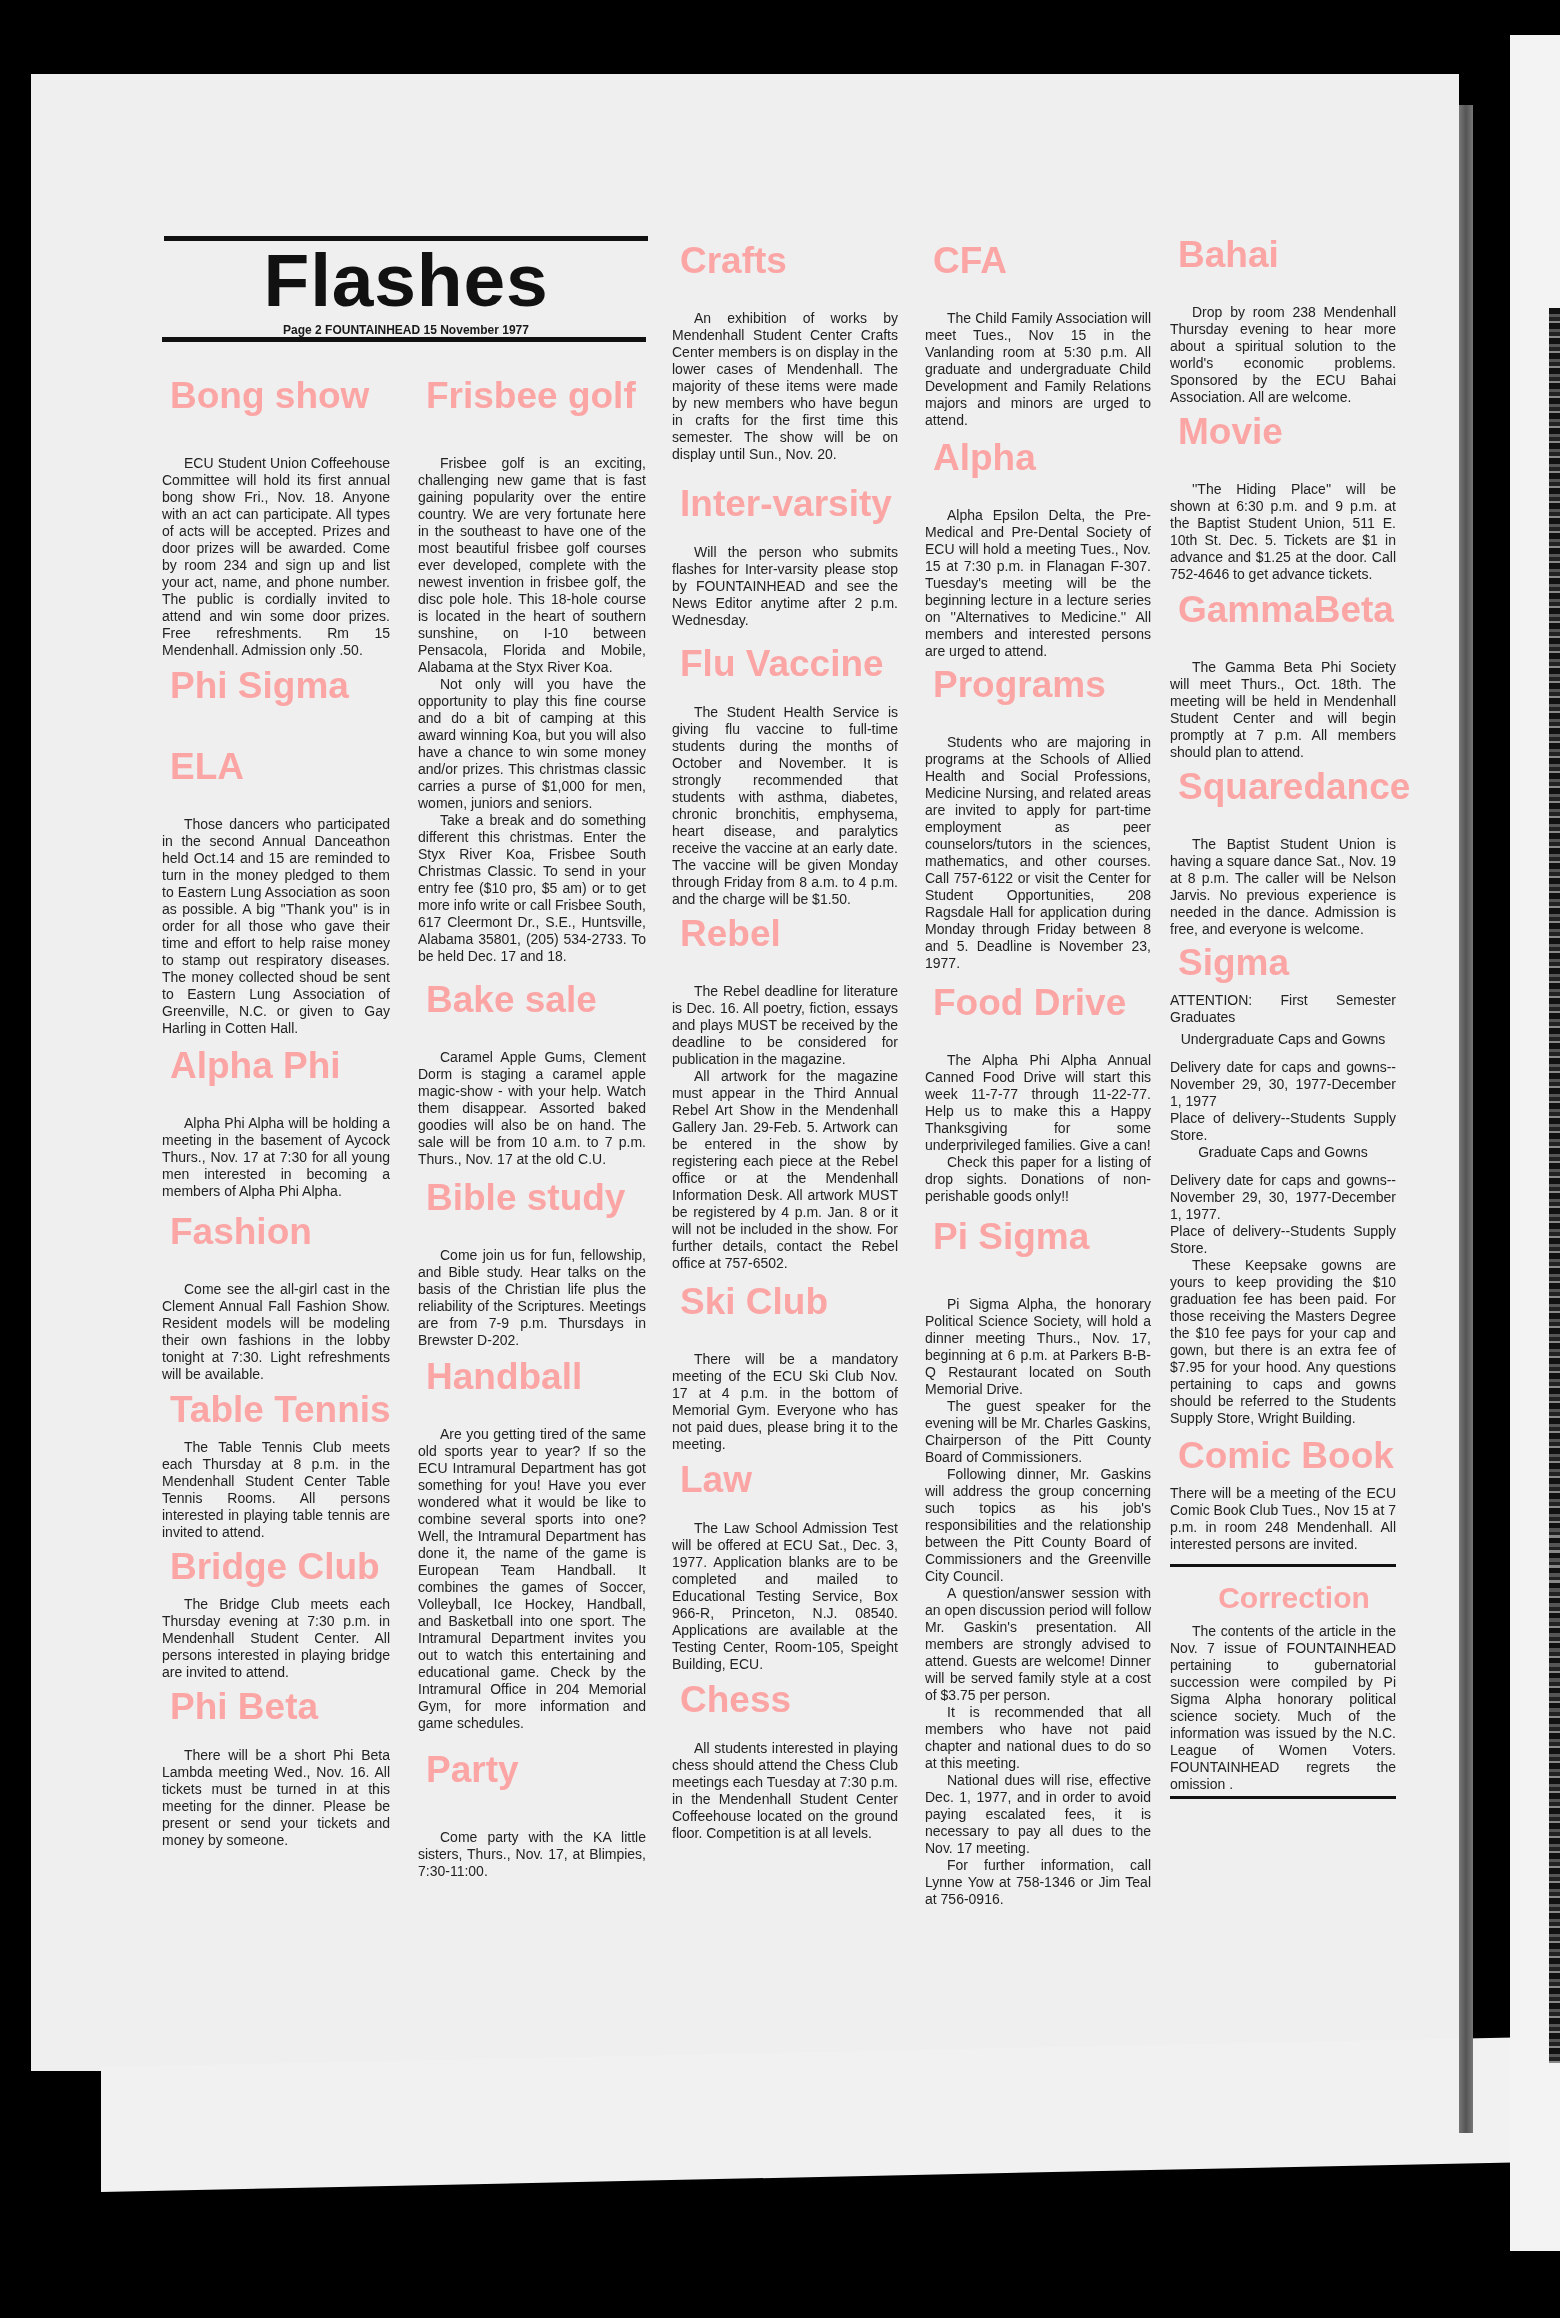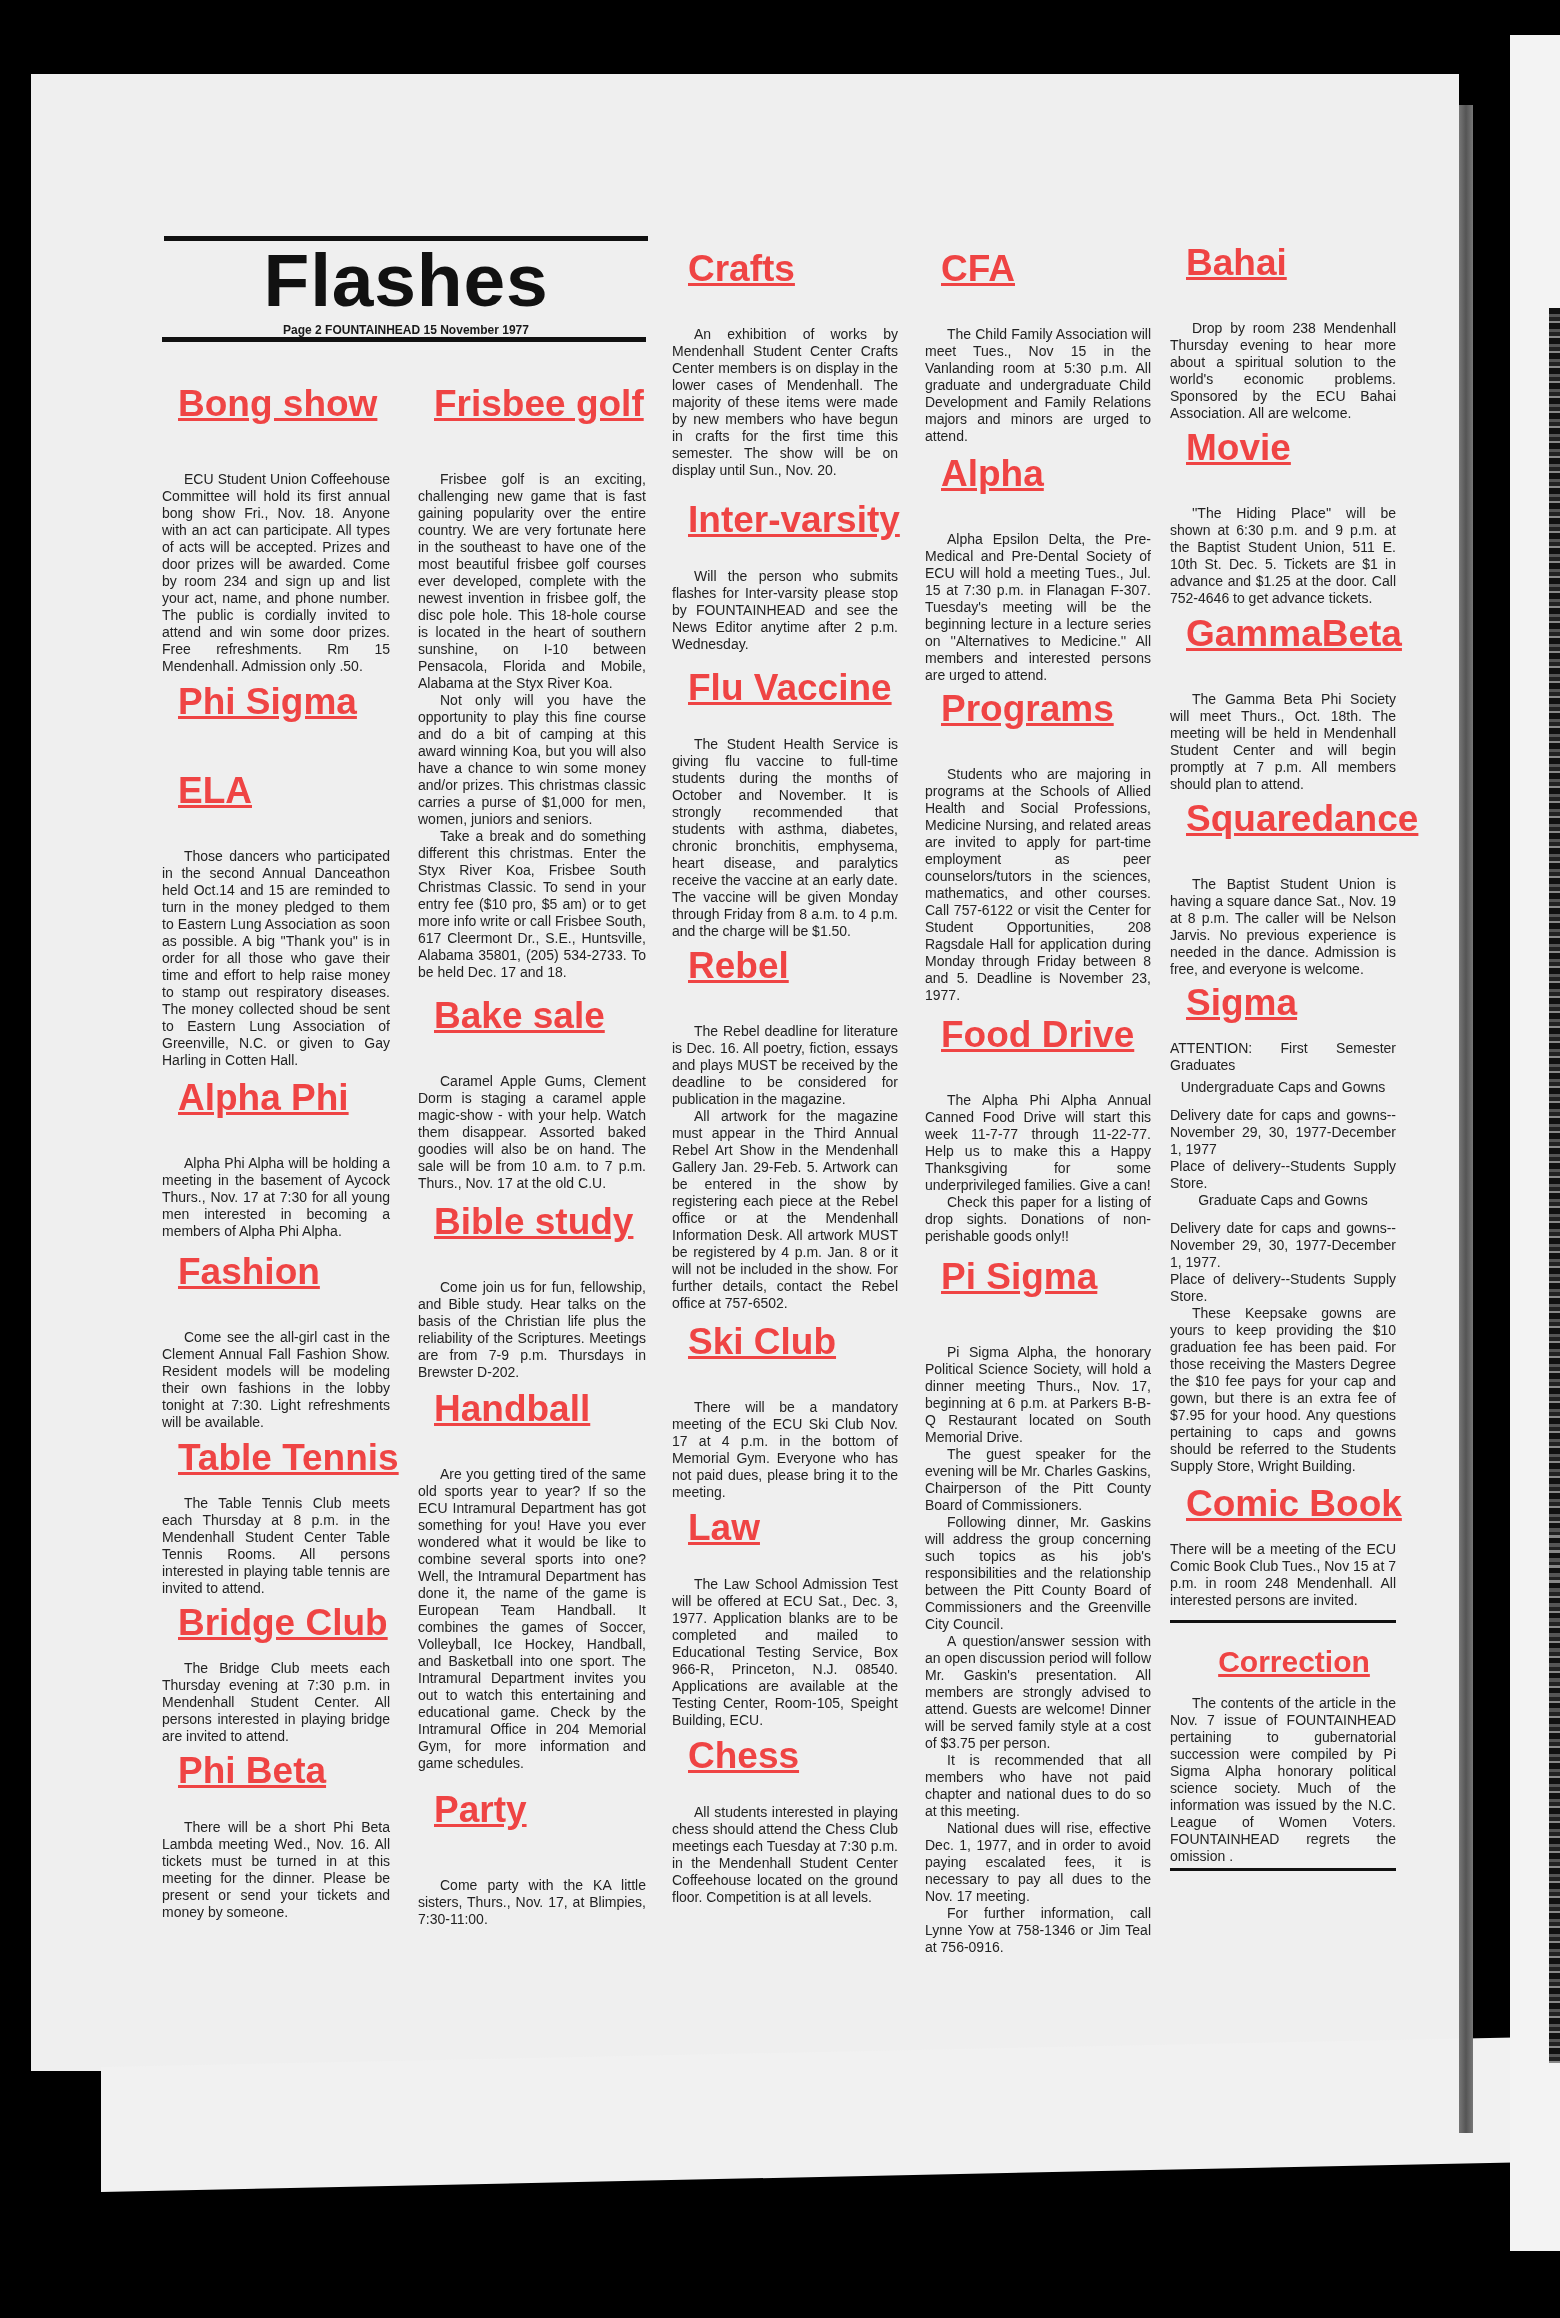--- a/index.html
+++ b/index.html
@@ -30,21 +30,21 @@
   .masthead-rule-bot { position:absolute; left:162px; top:337px; width:484px; height:4.7px; background:#111; }
   .masthead {
     position:absolute; left:164px; top:243px; width:484px; text-align:center;
   }
   .masthead h1 {
     margin:0; font-size:75px; line-height:75px; font-weight:bold; letter-spacing:0.8px; color:#111;
   }
   .masthead .dateline { font-size:12px; font-weight:bold; margin-top:4.7px; }
   .col { position:absolute; }
   .col h2 {
-    margin:16px; font-weight:bold; color:#ef4444; font-size:37px; line-height:42px; white-space:nowrap;text-decoration:underline;
+    margin:8px; font-weight:bold; color:#fca5a5; font-size:37px; line-height:42px; white-space:nowrap;
   }
   .col p {
     margin:0; font-size:14px; line-height:17px; text-align:justify; color:#222;
   }
   .col p.ind { text-indent:22px; }
   .col p.center { text-align:center; }
   .gap-s { height:11px; } .gap-m { height:20px; } .gap-l { height:30px; }
   .correction-box { border-top:3.1px solid #111; border-bottom:3.1px solid #111; padding:6.2px 0 3.1px; margin-top:11px; }
   .correction-box h2 { font-size:30px; line-height:34px; padding-left:22px;text-align:center; }
 </style>
@@ -132,21 +132,21 @@
   <div class="gap-s"></div>
   <p class="ind">All students interested in playing chess should attend the Chess Club meetings each Tuesday at 7:30 p.m. in the Mendenhall Student Center Coffeehouse located on the ground floor. Competition is at all levels.</p>
 </div>
 
 <div class="col" style="left:925px; top:232px; width:226px;">
   <h2>CFA</h2>
   <div class="gap-m"></div>
   <p class="ind">The Child Family Association will meet Tues., Nov 15 in the Vanlanding room at 5:30 p.m. All graduate and undergraduate Child Development and Family Relations majors and minors are urged to attend.</p>
   <h2 style="margin-top:7.8px">Alpha</h2>
   <div class="gap-m"></div>
-  <p class="ind">Alpha Epsilon Delta, the Pre-Medical and Pre-Dental Society of ECU will hold a meeting Tues., Jul. 15 at 7:30 p.m. in Flanagan F-307. Tuesday's meeting will be the beginning lecture in a lecture series on ''Alternatives to Medicine.'' All members and interested persons are urged to attend.</p>
+  <p class="ind">Alpha Epsilon Delta, the Pre-Medical and Pre-Dental Society of ECU will hold a meeting Tues., Nov. 15 at 7:30 p.m. in Flanagan F-307. Tuesday's meeting will be the beginning lecture in a lecture series on ''Alternatives to Medicine.'' All members and interested persons are urged to attend.</p>
   <h2 style="margin-top:4.7px">Programs</h2>
   <div class="gap-m"></div>
   <p class="ind">Students who are majoring in programs at the Schools of Allied Health and Social Professions, Medicine Nursing, and related areas are invited to apply for part-time employment as peer counselors/tutors in the sciences, mathematics, and other courses. Call 757-6122 or visit the Center for Student Opportunities, 208 Ragsdale Hall for application during Monday through Friday between 8 and 5. Deadline is November 23, 1977.</p>
   <h2 style="margin-top:9.4px">Food Drive</h2>
   <div class="gap-m"></div>
   <p class="ind">The Alpha Phi Alpha Annual Canned Food Drive will start this week 11-7-77 through 11-22-77. Help us to make this a Happy Thanksgiving for some underprivileged families. Give a can!</p>
   <p class="ind">Check this paper for a listing of drop sights. Donations of non-perishable goods only!!</p>
   <h2 style="margin-top:11px">Pi Sigma</h2>
   <div class="gap-l"></div>
   <p class="ind">Pi Sigma Alpha, the honorary Political Science Society, will hold a dinner meeting Thurs., Nov. 17, beginning at 6 p.m. at Parkers B-B-Q Restaurant located on South Memorial Drive.</p>

